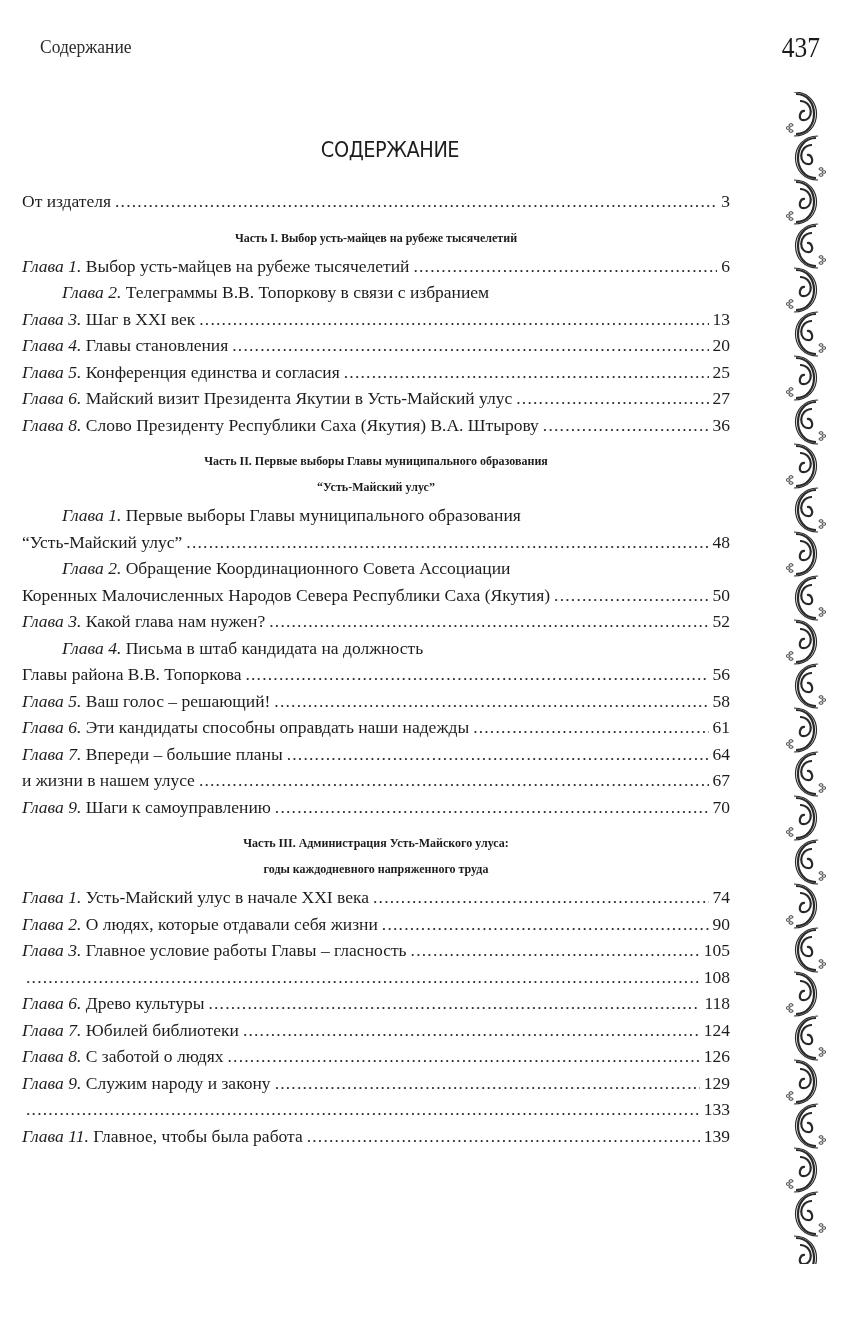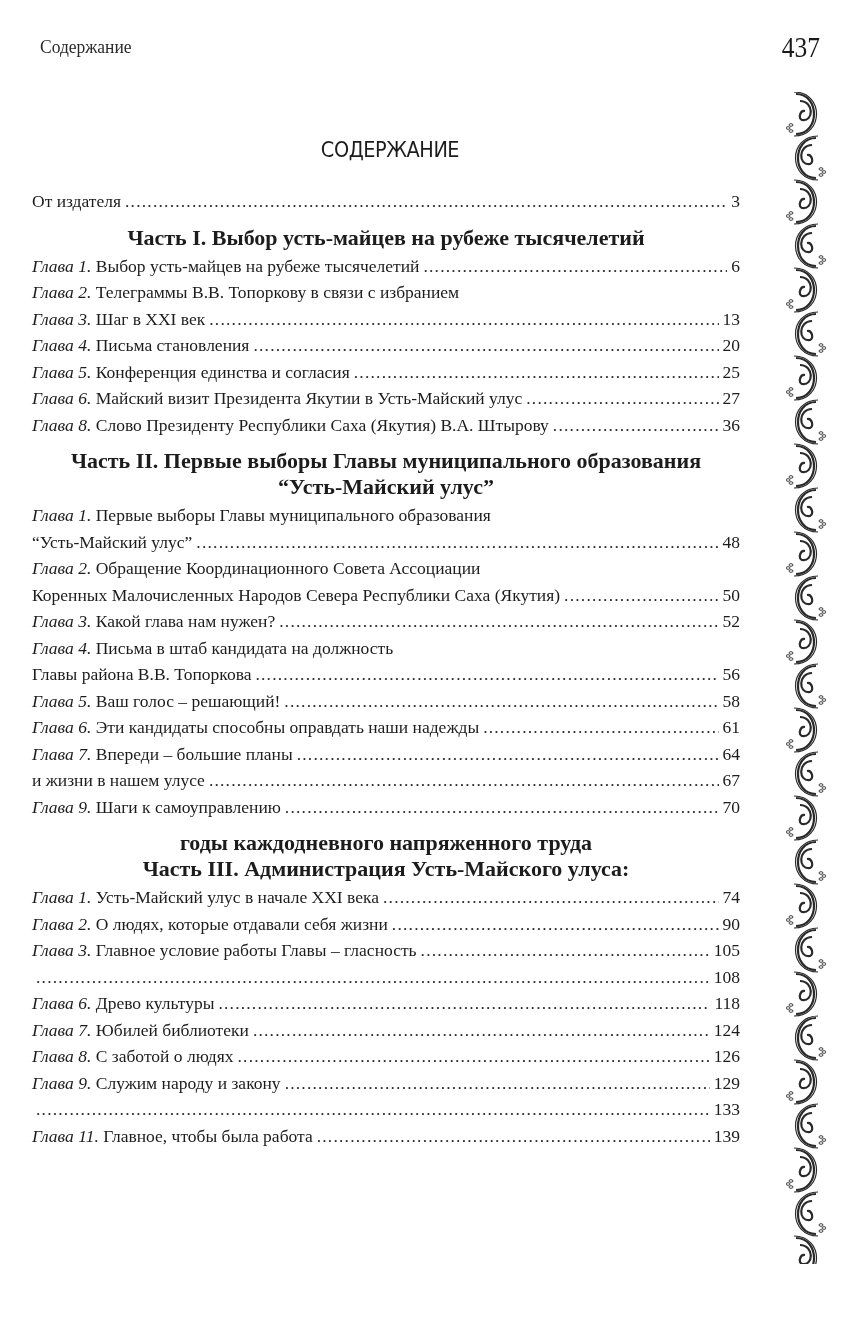--- a/index.html
+++ b/index.html
@@ -14,36 +14,36 @@
   .page-number {
     position:absolute; right:32px; top:30px; font-size:30px; color:#1a1a1a;
     font-family:"Liberation Serif", serif; transform:scaleX(0.85); transform-origin:right;
   }
   .toc-title {
     position:absolute; left:0; width:780px; top:138px; text-align:center;
     font-family:"DejaVu Sans", sans-serif; font-size:21px; letter-spacing:-0.5px;
     transform:scaleX(0.92);
   }
   .toc {
-    position:absolute; left:32px; top:188px; width:708px;
+    position:absolute; left:22px; top:188px; width:708px;
     font-size:17.5px; line-height:26.5px;font-family:Liberation Serif, serif;
   }
   .entry { display:flex; align-items:baseline; white-space:nowrap; }
   .entry .text { flex:0 0 auto; }
   .entry .lead {
     flex:1 1 auto; overflow:hidden; margin:0 4px;
     letter-spacing:1.2px; color:#2a2a2a;
   }
   .entry .lead::before { content:"........................................................................................................................................................................................................"; }
   .entry .page { flex:0 0 auto; }
   .lbl { font-style:italic; }
-  .line1 { white-space:nowrap; }
+  .line1 { white-space:nowrap;margin-left:40px; }
   .part-heading {
     text-align:center; font-weight:bold; margin-top:10px; margin-bottom:2px;
-    font-size:22px; line-height:26px;
+    font-size:12px; line-height:26px;
   }
   .part-heading div { white-space:nowrap; }
   .ornament {
     position:absolute; left:786px; top:92px; width:40px; height:1172px;
   }
 </style>
 </head>
 <body>
 
 <div class="running-head">Содержание</div>
@@ -74,21 +74,21 @@
         </div>
         <div>
           <div class="entry">
             <span class="text"><span class="lbl">Глава 3.</span> <span>Шаг в XXI век</span></span>
             <span class="lead"></span>
             <span class="page">13</span>
           </div>
         </div>
         <div>
           <div class="entry">
-            <span class="text"><span class="lbl">Глава 4.</span> <span>Письма становления</span></span>
+            <span class="text"><span class="lbl">Глава 4.</span> <span>Главы становления</span></span>
             <span class="lead"></span>
             <span class="page">20</span>
           </div>
         </div>
         <div>
           <div class="entry">
             <span class="text"><span class="lbl">Глава 5.</span> <span>Конференция единства и согласия</span></span>
             <span class="lead"></span>
             <span class="page">25</span>
           </div>
@@ -175,22 +175,22 @@
         <div>
           <div class="entry">
             <span class="text"><span class="lbl">Глава 9.</span> <span>Шаги к самоуправлению</span></span>
             <span class="lead"></span>
             <span class="page">70</span>
           </div>
         </div>
       </div>
       <div>
         <div class="part-heading">
+          <div>Часть III. Администрация Усть-Майского улуса:</div>
           <div>годы каждодневного напряженного труда</div>
-          <div>Часть III. Администрация Усть-Майского улуса:</div>
         </div>
         <div>
           <div class="entry">
             <span class="text"><span class="lbl">Глава 1.</span> <span>Усть-Майский улус в начале XXI века</span></span>
             <span class="lead"></span>
             <span class="page">74</span>
           </div>
         </div>
         <div>
           <div class="entry">

